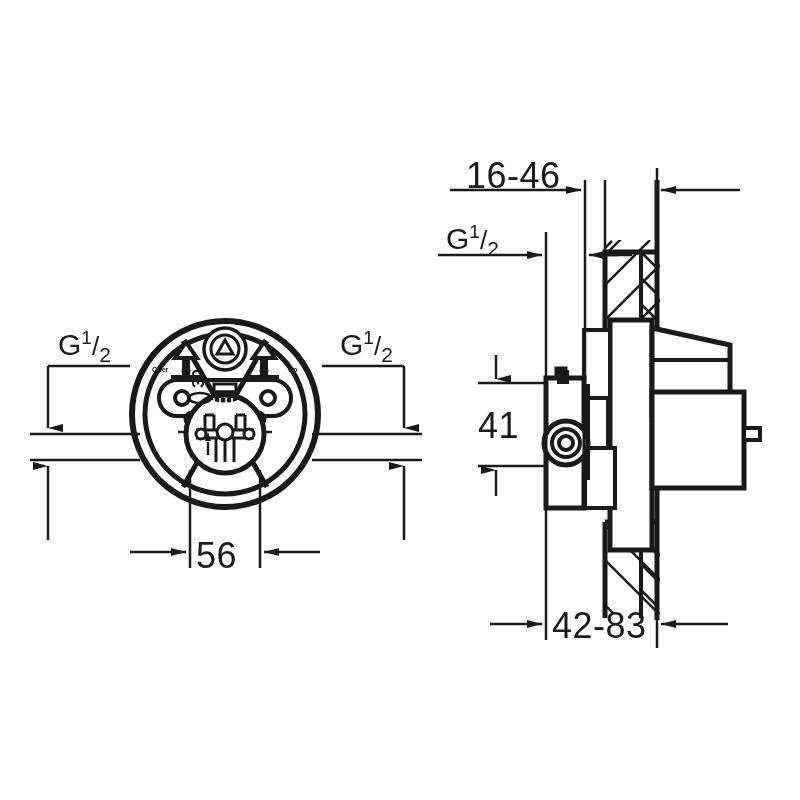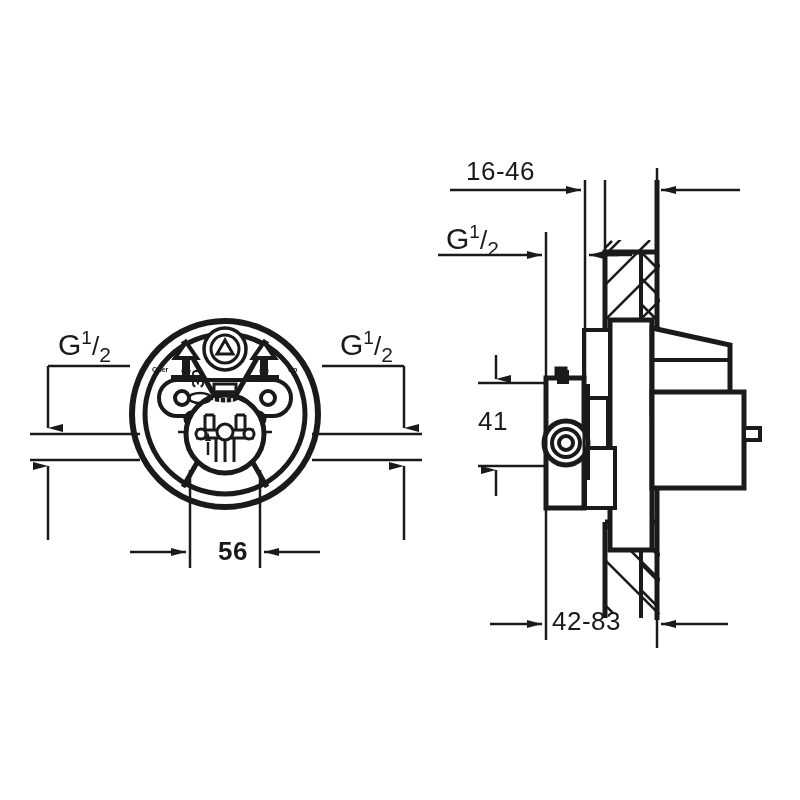--- a/index.html
+++ b/index.html
@@ -12,21 +12,21 @@
   #stage{position:relative;width:800px;height:800px;background:#ffffff;}
   #drawing{position:absolute;left:0;top:0;width:800px;height:800px;}
   .lbl{
     position:absolute;
     font-family:"Liberation Sans", sans-serif;
     color:#1a1a1a;
     white-space:nowrap;
     line-height:1;
     user-select:none;
   }
-  .dim-text{font-size:26px;letter-spacing:0.5px;}
+  .dim-text{font-size:36px;letter-spacing:0.5px;}
   .gtext{font-size:30px;}
   .gtext .num{font-size:19px;vertical-align:super;}
   .gtext .frac{font-size:26px;}
   .gtext .den{font-size:21px;vertical-align:sub;}
   .tiny{font-size:7px;font-weight:bold;}
   .tiny2{font-size:8px;font-weight:bold;}
 </style>
 </head>
 <body>
 
@@ -286,21 +286,21 @@
   </svg>
 
   <div class="lbl gtext" style="left:58px;top:328px;">
     <span>G</span><span class="num">1</span><span class="frac">/</span><span class="den">2</span>
   </div>
 
   <div class="lbl gtext" style="left:340px;top:328px;">
     <span>G</span><span class="num">1</span><span class="frac">/</span><span class="den">2</span>
   </div>
 
-  <div class="lbl dim-text" style="left:218px;top:538px;font-weight:bold;">56</div>
+  <div class="lbl dim-text" style="left:196px;top:538px;">56</div>
 
   <div class="lbl tiny2" style="left:190px;top:388px;transform:rotate(-90deg);transform-origin:left top;font-size:17px;">30</div>
 
   <div class="lbl tiny" style="left:152px;top:366px;">Ober</div>
 
   <div class="lbl tiny" style="left:288px;top:366px;">Up</div>
 
   <div class="lbl dim-text" style="left:466px;top:158px;">16-46</div>
 
   <div class="lbl gtext" style="left:446px;top:222px;">

